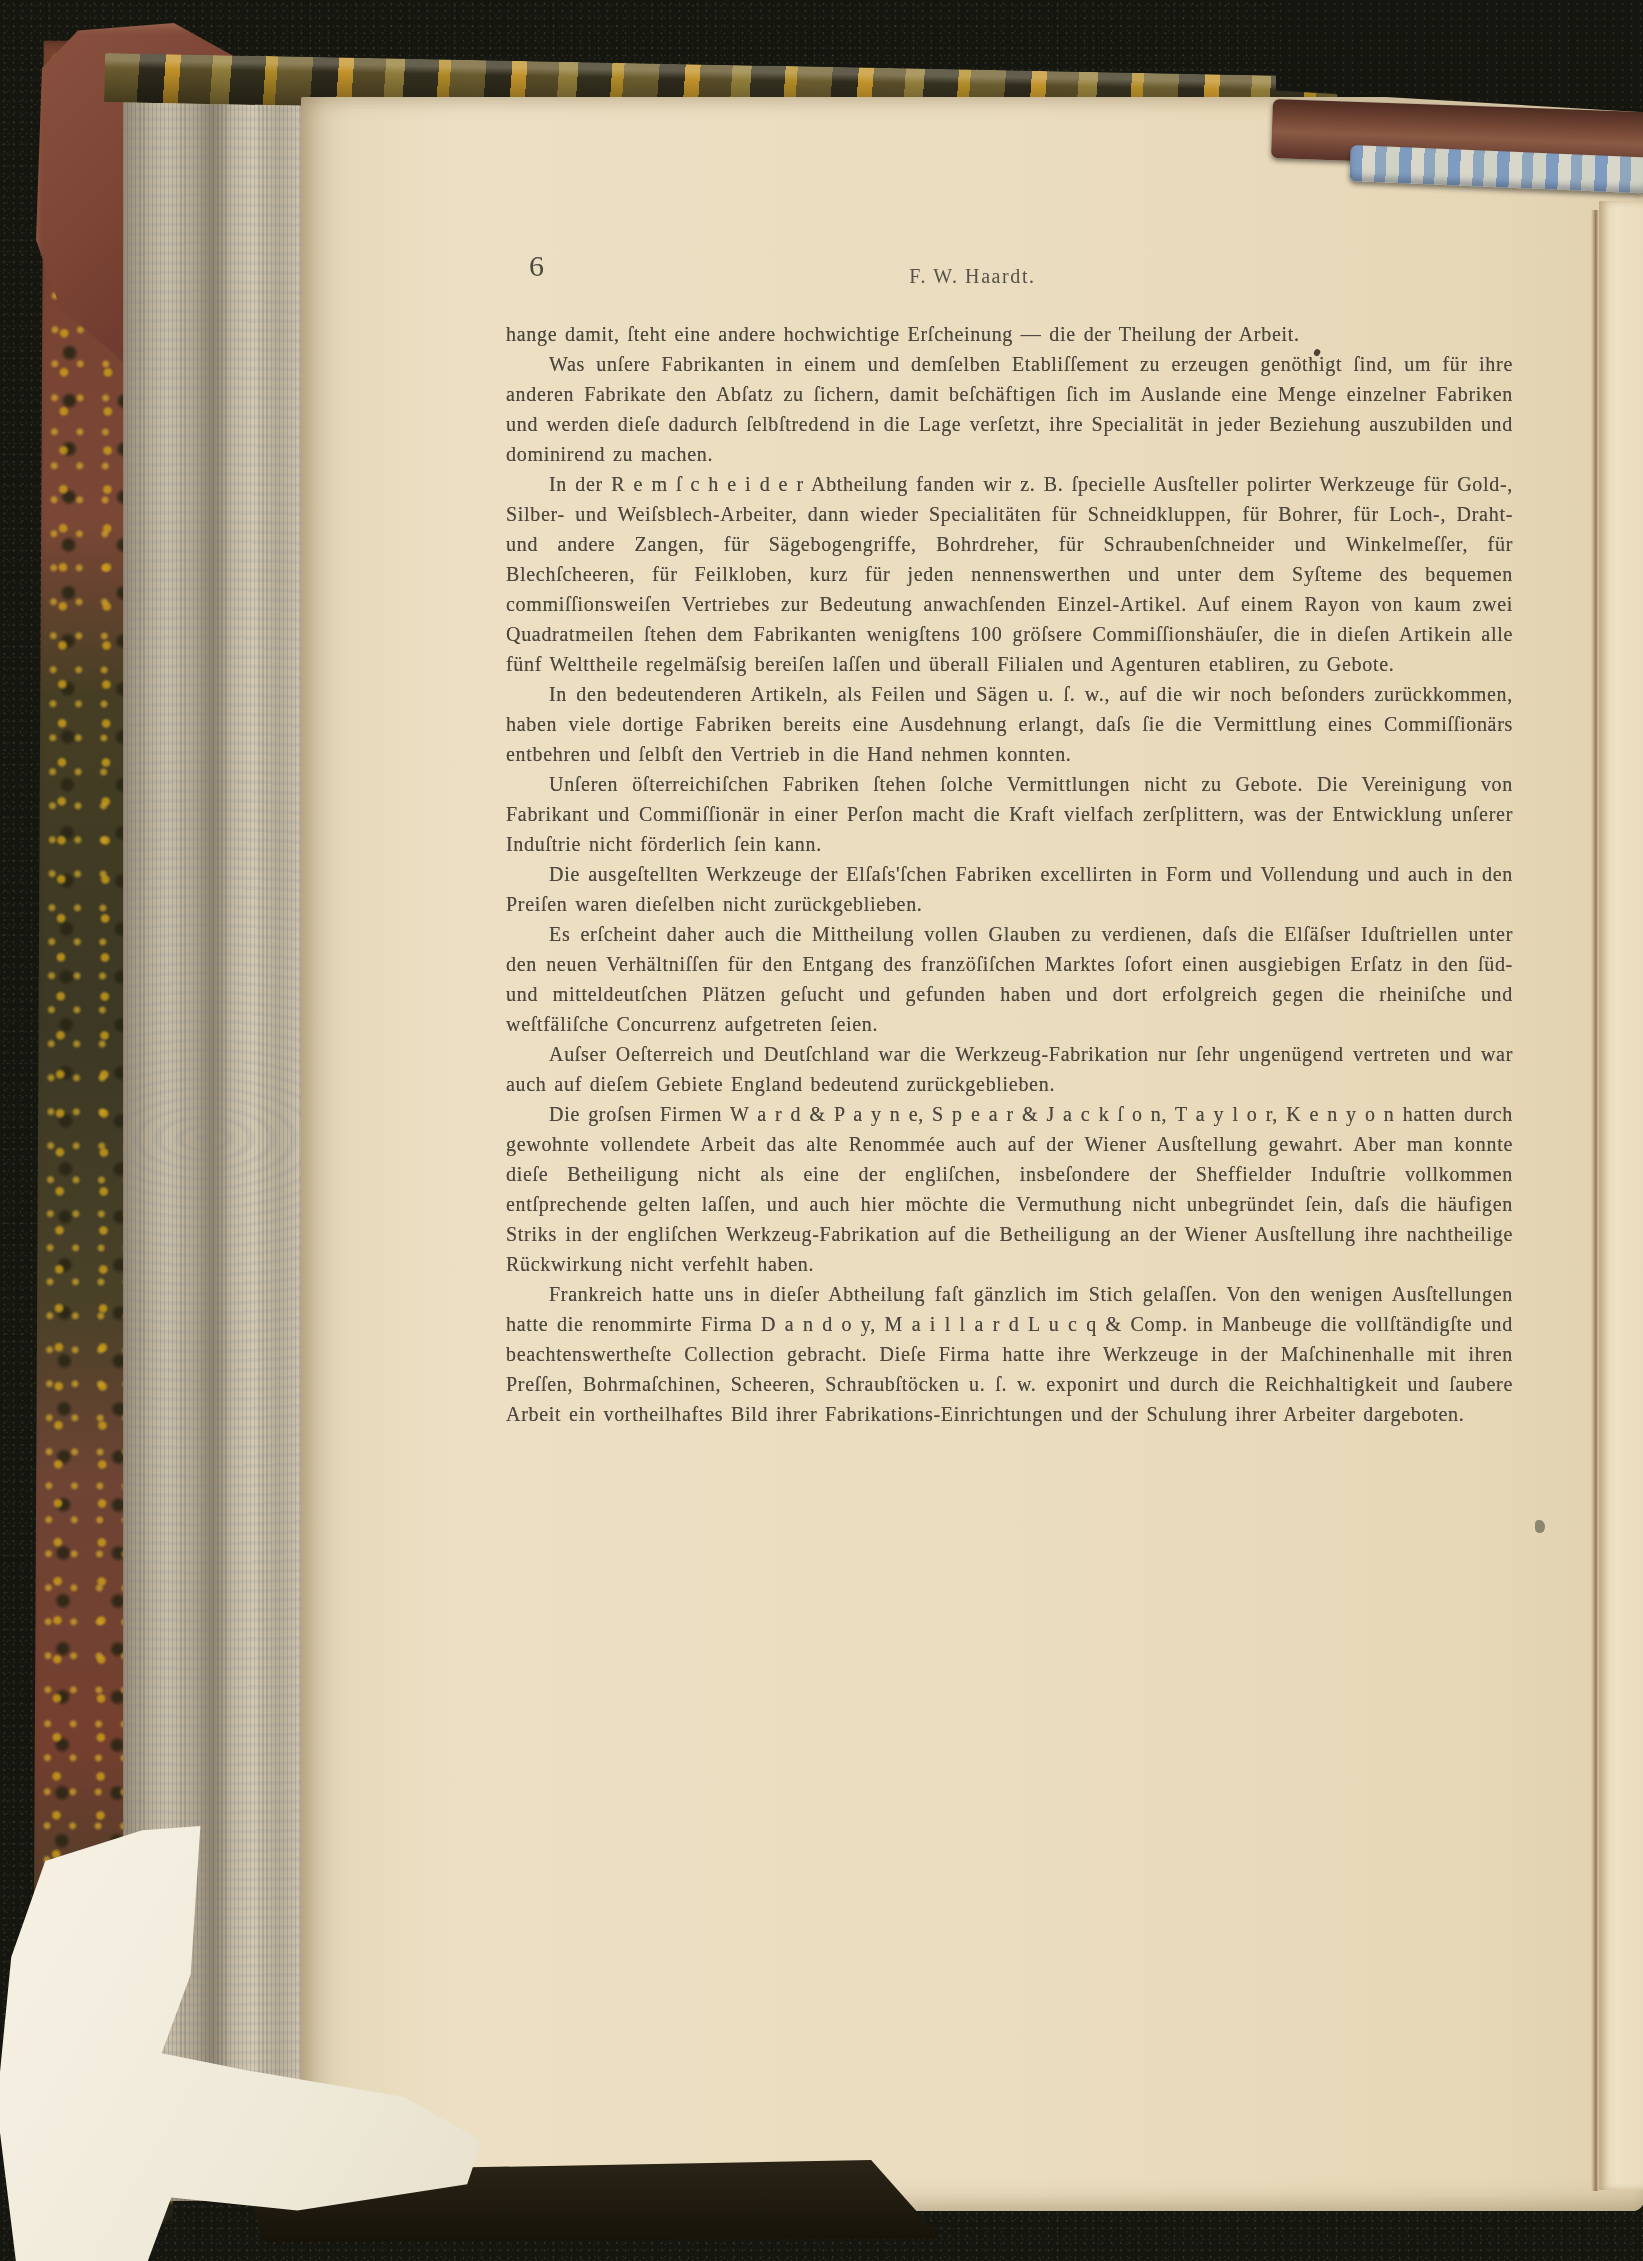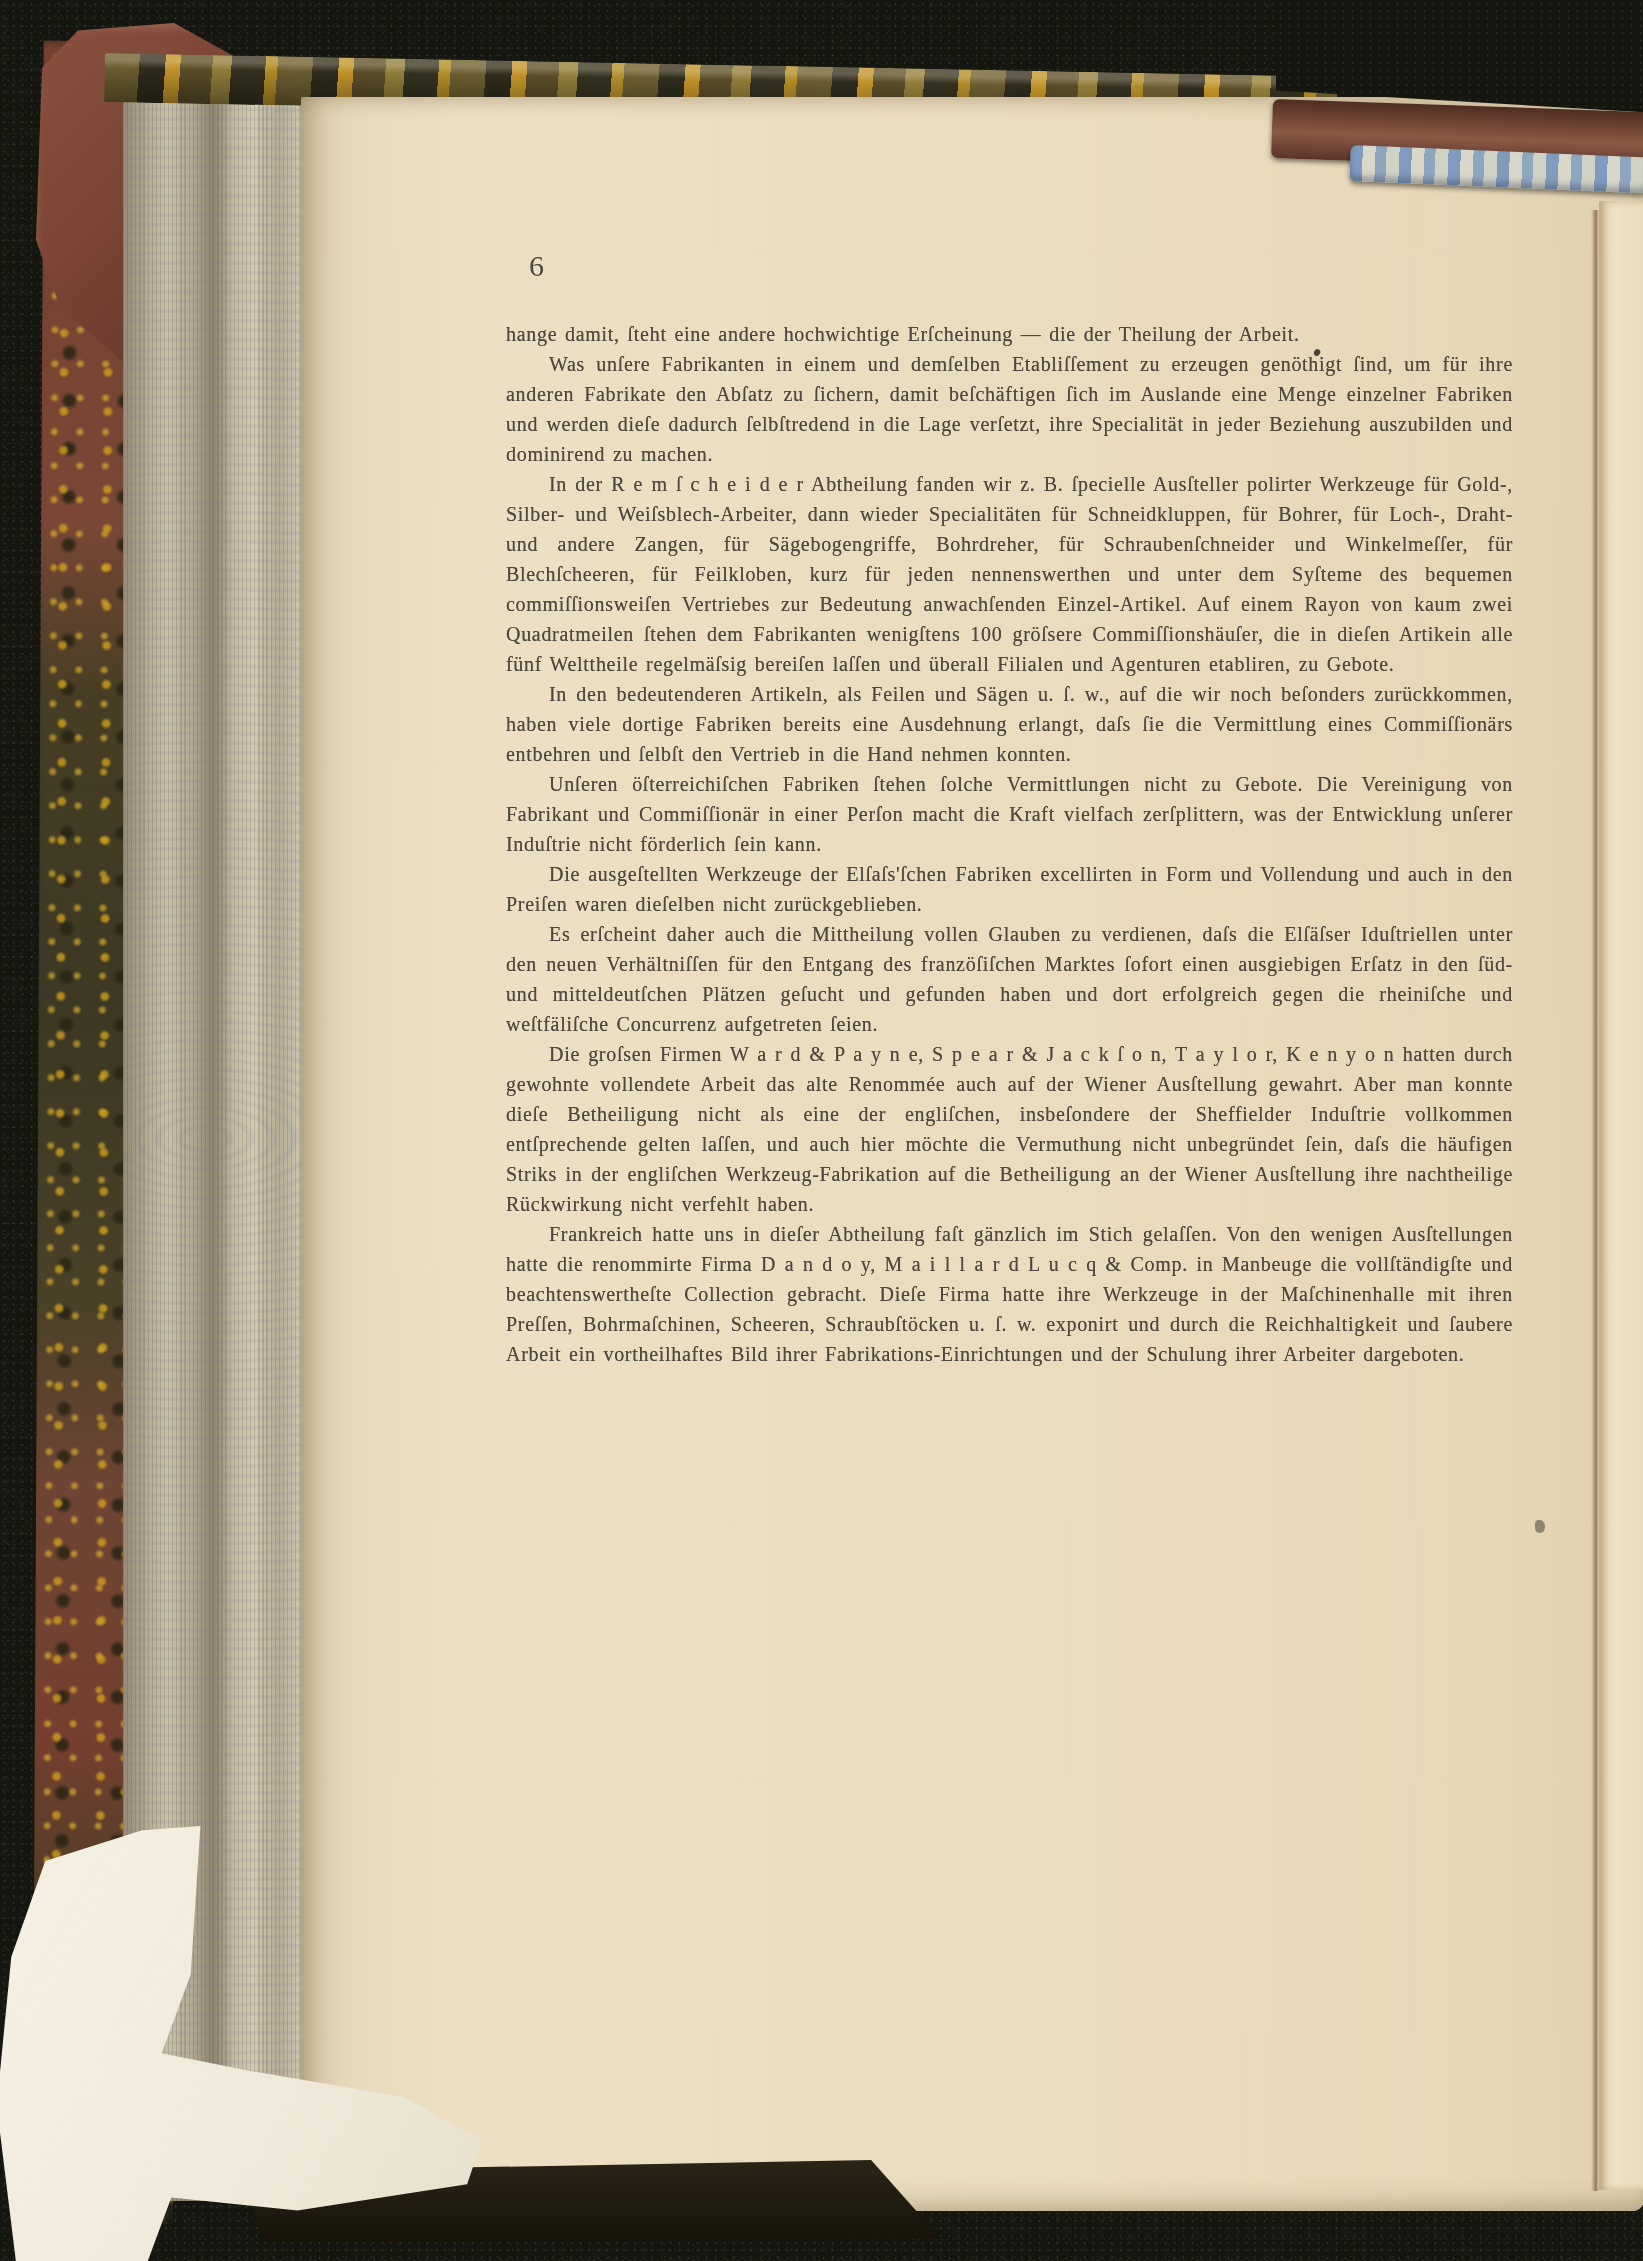--- a/index.html
+++ b/index.html
@@ -137,27 +137,29 @@
   <div class="gutter-right"></div>
   <div class="gutter-line"></div>
   <div class="shadow-wedge"></div>
   <div class="flap"></div>
   <div class="ink-speck speck-a"></div>
   <div class="ink-speck speck-b"></div>
 
   <div class="text-layer">
     <div class="header-row">
       <span class="page-number">6</span>
+      <span class="running-header">F. W. Haardt.</span>
     </div>
     <div class="text-block" id="text-block">
         <p class="">hange damit, ſteht eine andere hochwichtige Erſcheinung — die der Theilung der Arbeit.</p>
         <p class="ind">Was unſere Fabrikanten in einem und demſelben Etabliſſement zu erzeugen genöthigt ſind, um für ihre anderen Fabrikate den Abſatz zu ſichern, damit beſchäftigen ſich im Auslande eine Menge einzelner Fabriken und werden dieſe dadurch ſelbſtredend in die Lage verſetzt, ihre Specialität in jeder Beziehung auszubilden und dominirend zu machen.</p>
         <p class="ind">In der R e m ſ c h e i d e r Abtheilung fanden wir z. B. ſpecielle Ausſteller polirter Werkzeuge für Gold-, Silber- und Weiſsblech-Arbeiter, dann wieder Specialitäten für Schneidkluppen, für Bohrer, für Loch-, Draht- und andere Zangen, für Sägebogengriffe, Bohrdreher, für Schraubenſchneider und Winkelmeſſer, für Blechſcheeren, für Feilkloben, kurz für jeden nennenswerthen und unter dem Syſteme des bequemen commiſſionsweiſen Vertriebes zur Bedeutung anwachſenden Einzel-Artikel. Auf einem Rayon von kaum zwei Quadratmeilen ſtehen dem Fabrikanten wenigſtens 100 gröſsere Commiſſionshäuſer, die in dieſen Artikein alle fünf Welttheile regelmäſsig bereiſen laſſen und überall Filialen und Agenturen etabliren, zu Gebote.</p>
         <p class="ind">In den bedeutenderen Artikeln, als Feilen und Sägen u. ſ. w., auf die wir noch beſonders zurückkommen, haben viele dortige Fabriken bereits eine Ausdehnung erlangt, daſs ſie die Vermittlung eines Commiſſionärs entbehren und ſelbſt den Vertrieb in die Hand nehmen konnten.</p>
         <p class="ind">Unſeren öſterreichiſchen Fabriken ſtehen ſolche Vermittlungen nicht zu Gebote. Die Vereinigung von Fabrikant und Commiſſionär in einer Perſon macht die Kraft vielfach zerſplittern, was der Entwicklung unſerer Induſtrie nicht förderlich ſein kann.</p>
         <p class="ind">Die ausgeſtellten Werkzeuge der Elſaſs'ſchen Fabriken excellirten in Form und Vollendung und auch in den Preiſen waren dieſelben nicht zurückgeblieben.</p>
         <p class="ind">Es erſcheint daher auch die Mittheilung vollen Glauben zu verdienen, daſs die Elſäſser Iduſtriellen unter den neuen Verhältniſſen für den Entgang des franzöſiſchen Marktes ſofort einen ausgiebigen Erſatz in den ſüd- und mitteldeutſchen Plätzen geſucht und gefunden haben und dort erfolgreich gegen die rheiniſche und weſtfäliſche Concurrenz aufgetreten ſeien.</p>
+        <p class="ind">Auſser Oeſterreich und Deutſchland war die Werkzeug-Fabrikation nur ſehr ungenügend vertreten und war auch auf dieſem Gebiete England bedeutend zurückgeblieben.</p>
         <p class="ind">Die groſsen Firmen W a r d  &amp;  P a y n e,  S p e a r  &amp;  J a c k ſ o n,  T a y l o r,  K e n y o n hatten durch gewohnte vollendete Arbeit das alte Renommée auch auf der Wiener Ausſtellung gewahrt. Aber man konnte dieſe Betheiligung nicht als eine der engliſchen, insbeſondere der Sheffielder Induſtrie vollkommen entſprechende gelten laſſen, und auch hier möchte die Vermuthung nicht unbegründet ſein, daſs die häufigen Striks in der engliſchen Werkzeug-Fabrikation auf die Betheiligung an der Wiener Ausſtellung ihre nachtheilige Rückwirkung nicht verfehlt haben.</p>
         <p class="ind">Frankreich hatte uns in dieſer Abtheilung faſt gänzlich im Stich gelaſſen. Von den wenigen Ausſtellungen hatte die renommirte Firma D a n d o y,  M a i l l a r d  L u c q  &amp; Comp. in Manbeuge die vollſtändigſte und beachtenswertheſte Collection gebracht. Dieſe Firma hatte ihre Werkzeuge in der Maſchinenhalle mit ihren Preſſen, Bohrmaſchinen, Scheeren, Schraubſtöcken u. ſ. w. exponirt und durch die Reichhaltigkeit und ſaubere Arbeit ein vortheilhaftes Bild ihrer Fabrikations-Einrichtungen und der Schulung ihrer Arbeiter dargeboten.</p>
       </div>
   </div>
 </div>
 
 
 </body></html>

